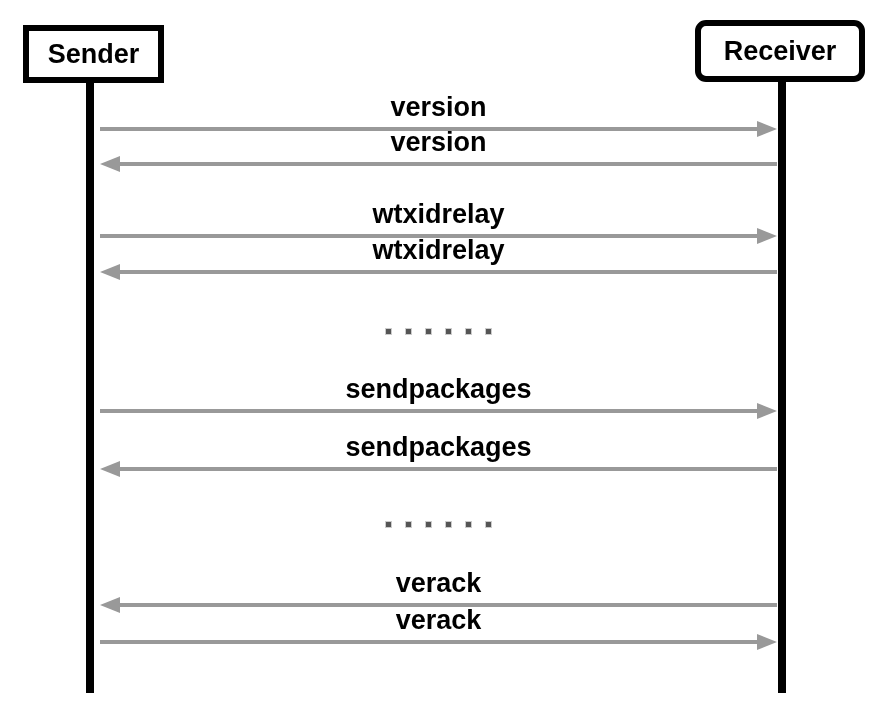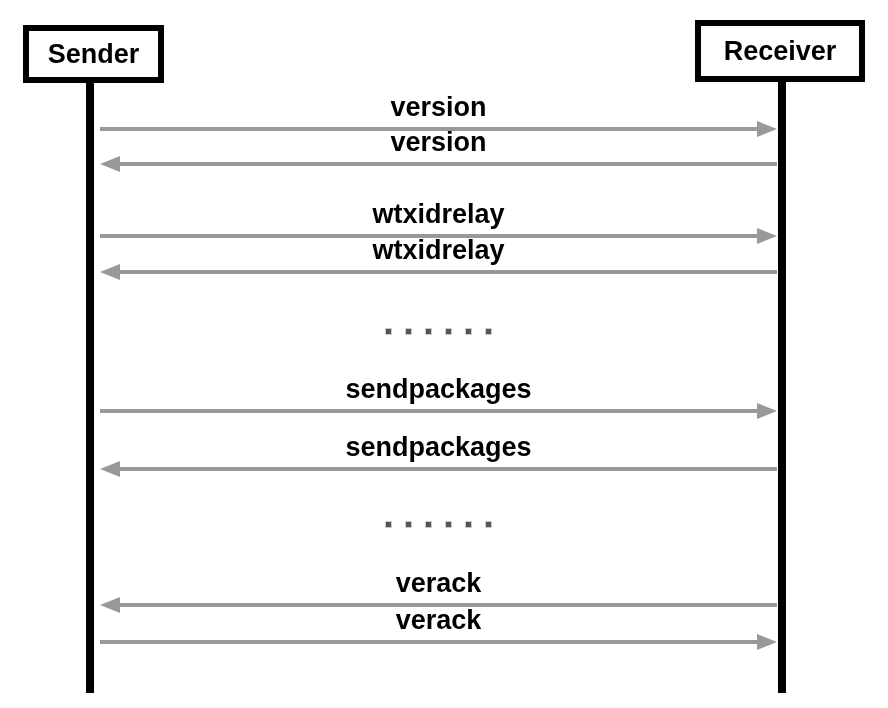--- a/index.html
+++ b/index.html
@@ -22,21 +22,21 @@
     background: #ffffff;
     display: flex;
     align-items: center;
     justify-content: center;
     font-weight: 700;
     font-size: 27px;
     color: #000000;
     z-index: 3;
   }
   .actor-sender   { left: 23px;  top: 25px; width: 141px; height: 58px; }
-  .actor-receiver { left: 695px; top: 20px; width: 170px; height: 62px; }
+  .actor-receiver { left: 695px; top: 20px; width: 170px; height: 62px; border-radius: 11px; }
   
   .lifeline {
     position: absolute;
     width: 8px;
     background: #000000;
     z-index: 2;
   }
   .lifeline-sender   { left: 86px;  top: 80px; height: 613px; }
   .lifeline-receiver { left: 778px; top: 79px; height: 614px; }
   

